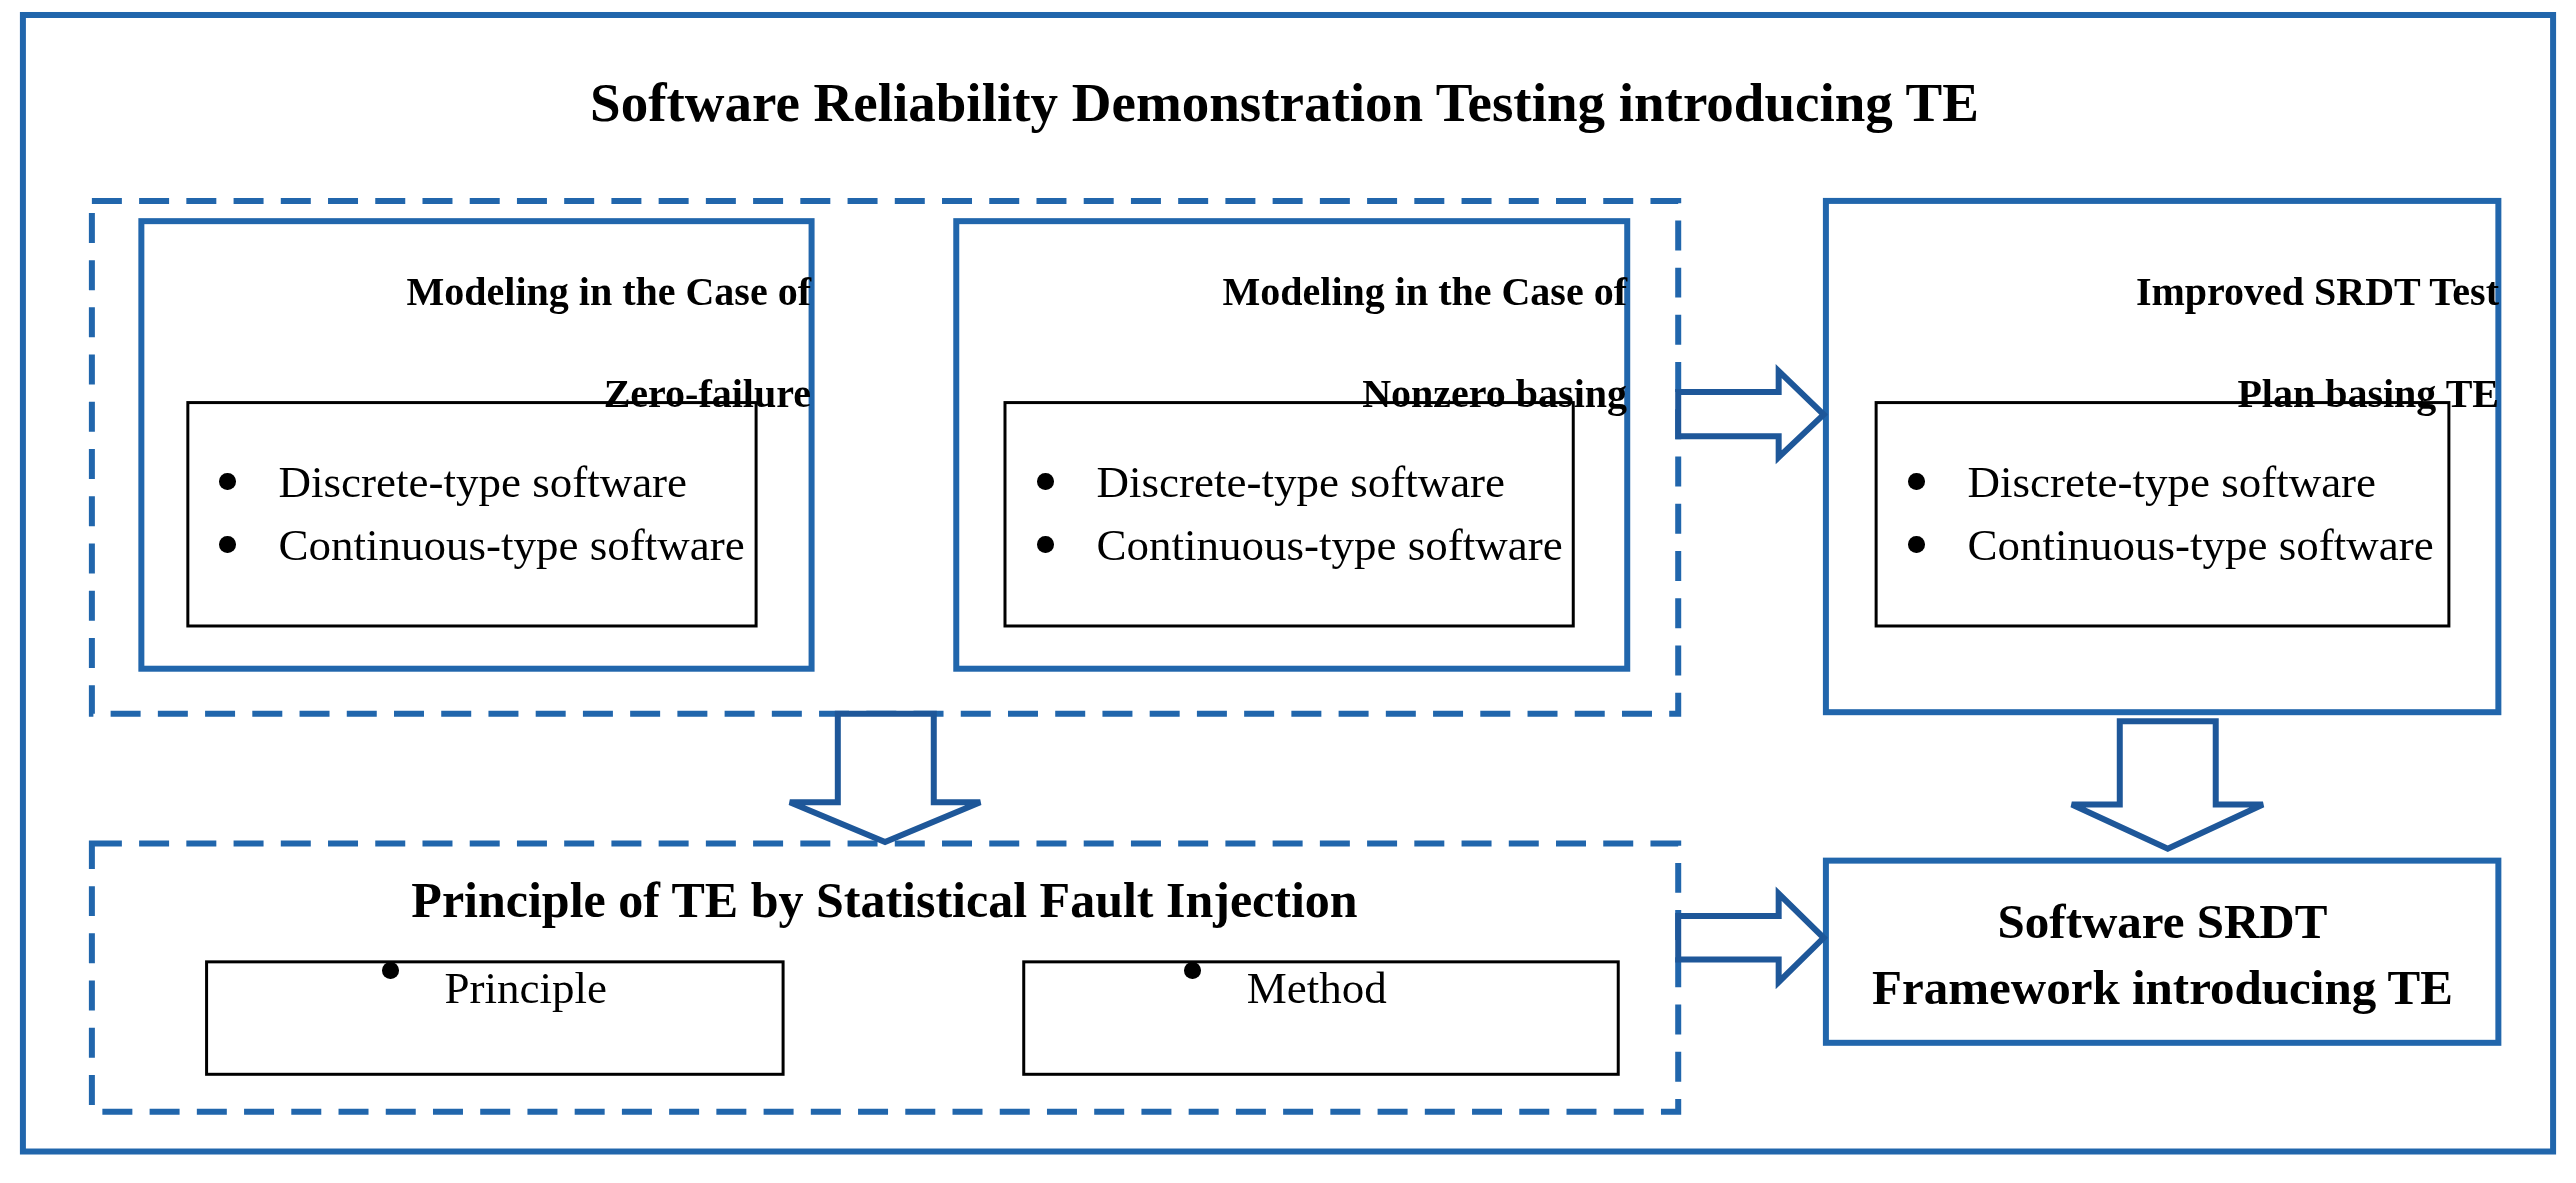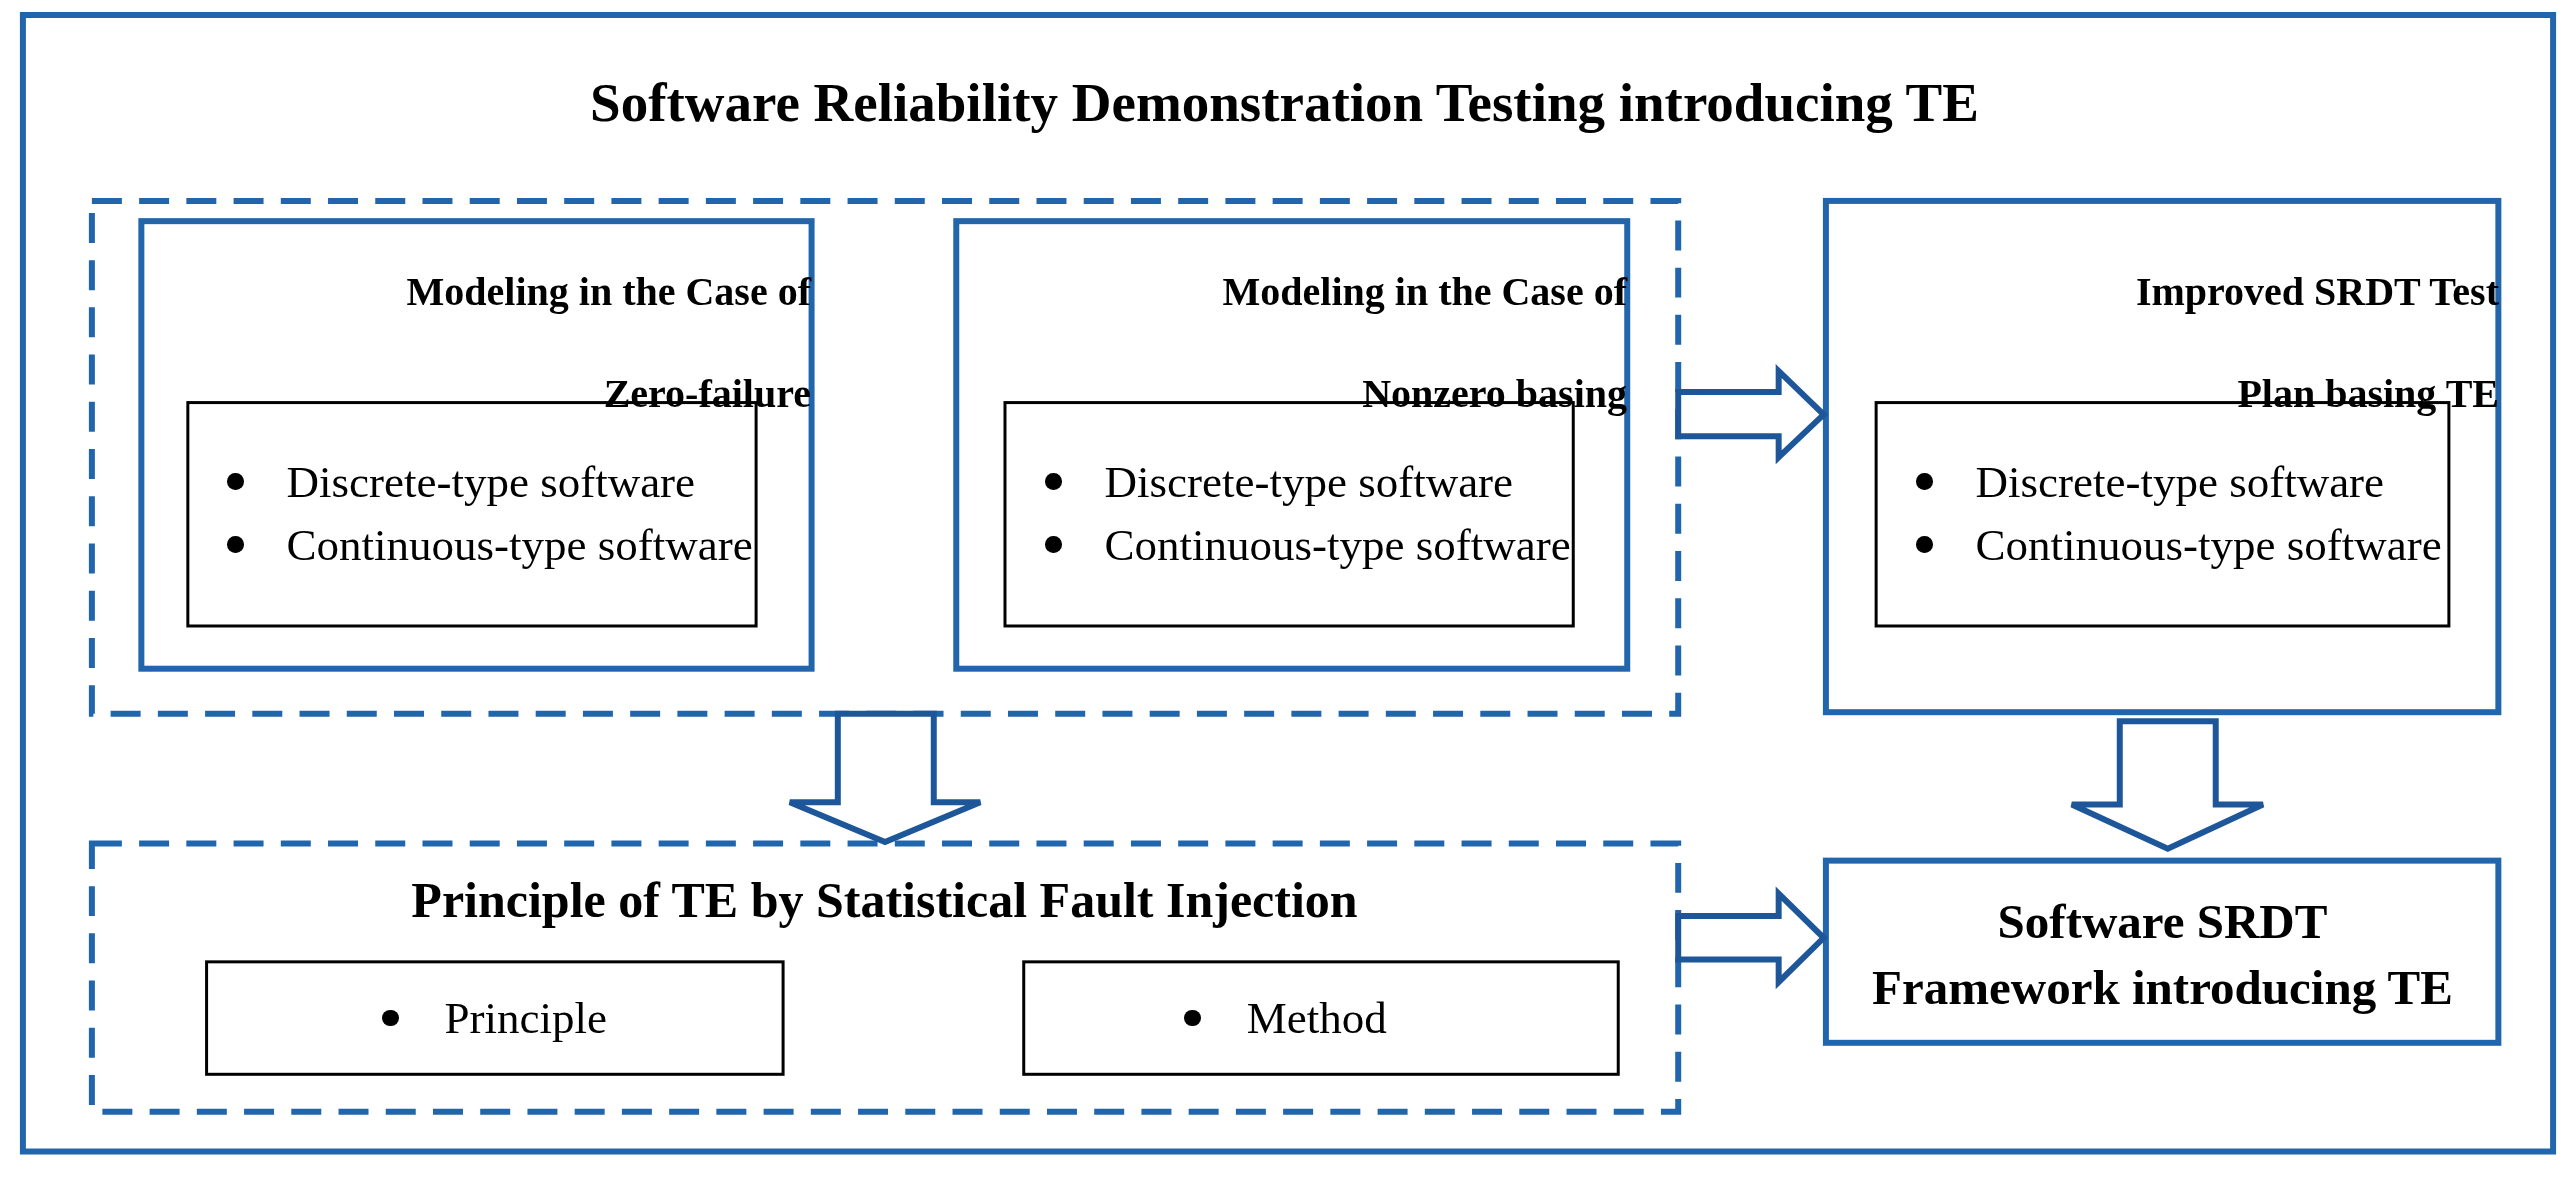--- a/index.html
+++ b/index.html
@@ -14,23 +14,23 @@
   .s-black{stroke:#000;fill:none;stroke-width:4px;}
   .arrow{stroke:var(--arrow-blue,#1E5799);fill:#fff;stroke-width:8px;stroke-linejoin:miter;}
 
   
   .txt{position:absolute;}
   .fig-title{left:19px;top:73px;width:2531px;text-align:center;
              font-size:55px;font-weight:bold;line-height:1.1;}
   .box-heading{text-align:right;font-size:40px;font-weight:bold;}
   .box-heading .hl{line-height:102px;height:102px;}
   .bullet-list{}
-  .bullet-row{display:flex;align-items:center;height:63px;padding-left:40px;font-size:45px;}
+  .bullet-row{display:flex;align-items:center;height:63px;padding-left:32px;font-size:45px;}
   .dot{width:16.5px;height:16.5px;border-radius:50%;background:#000;flex:0 0 auto;margin-right:43px;}
-  .center-item{display:flex;align-items:center;justify-content:center;font-size:45px;}
+  .center-item{display:flex;justify-content:center;font-size:45px;}
   .center-item .dot{margin-right:0;}
   .center-item .gap{width:46px;flex:0 0 auto;}
   .est-heading{left:91px;top:871px;width:1587px;text-align:center;
                font-size:50px;font-weight:bold;}
   .fw-heading{left:1826px;top:889px;width:673px;text-align:center;
               font-size:49px;font-weight:bold;}
   .fw-heading .hl{line-height:66px;height:66px;}
 </style>
 </head>
 <body>

